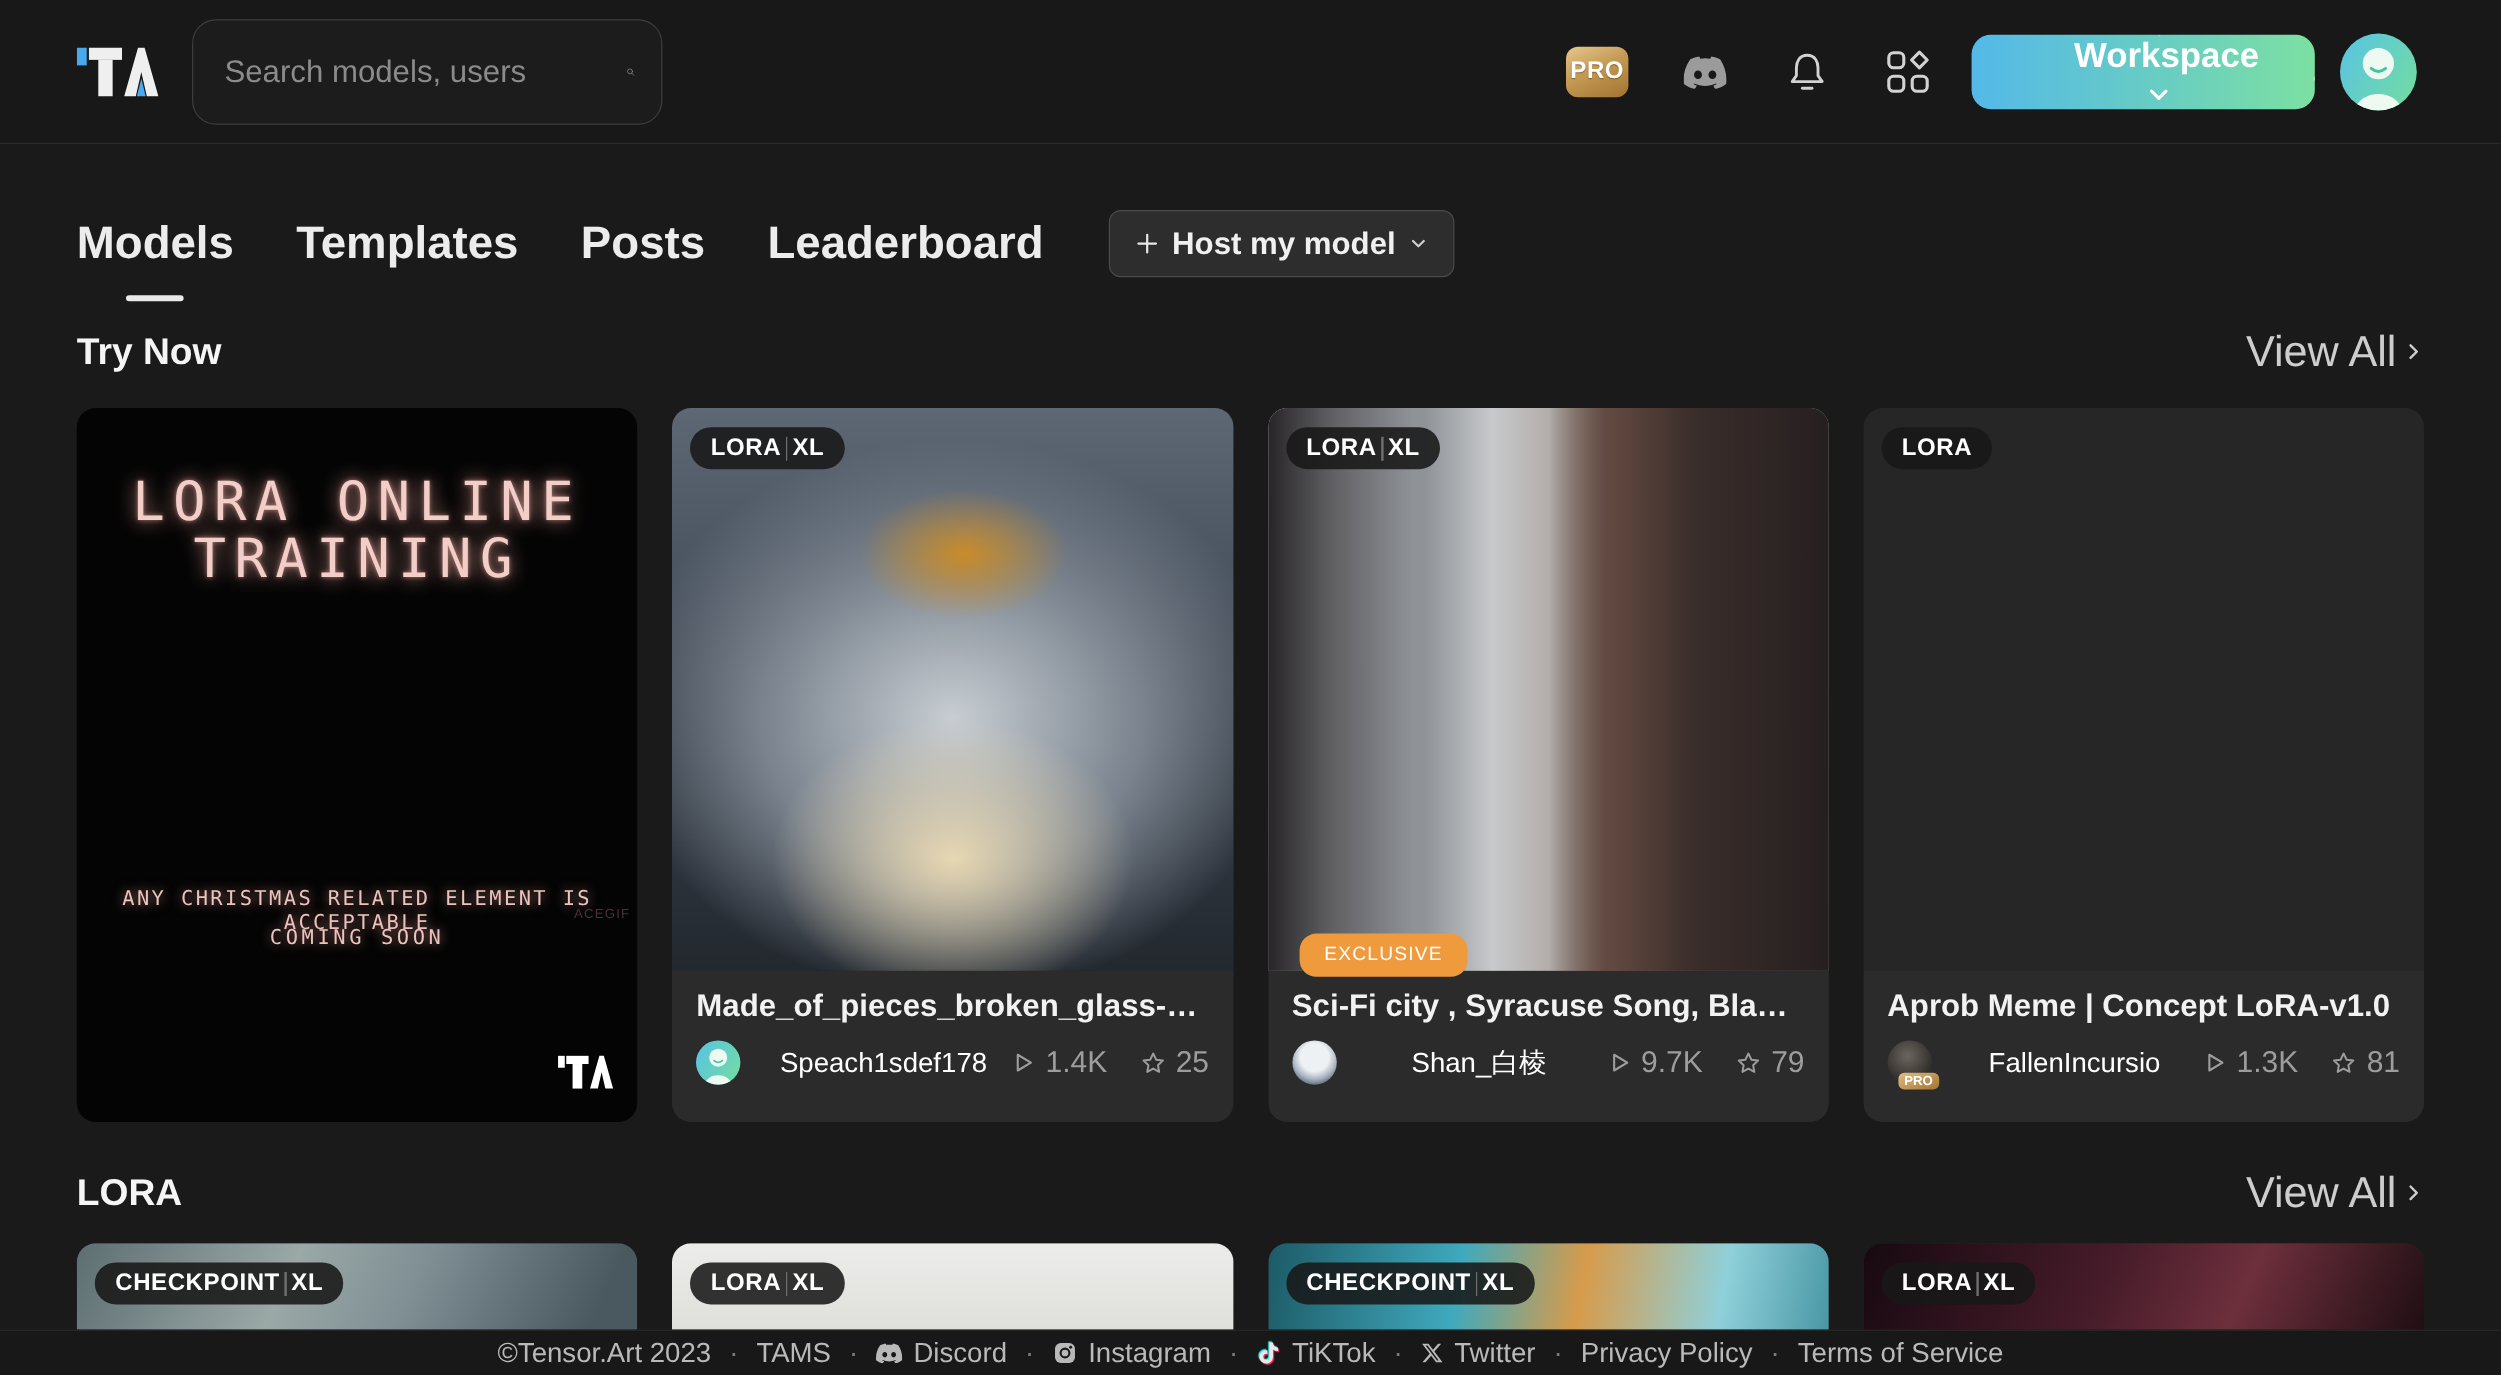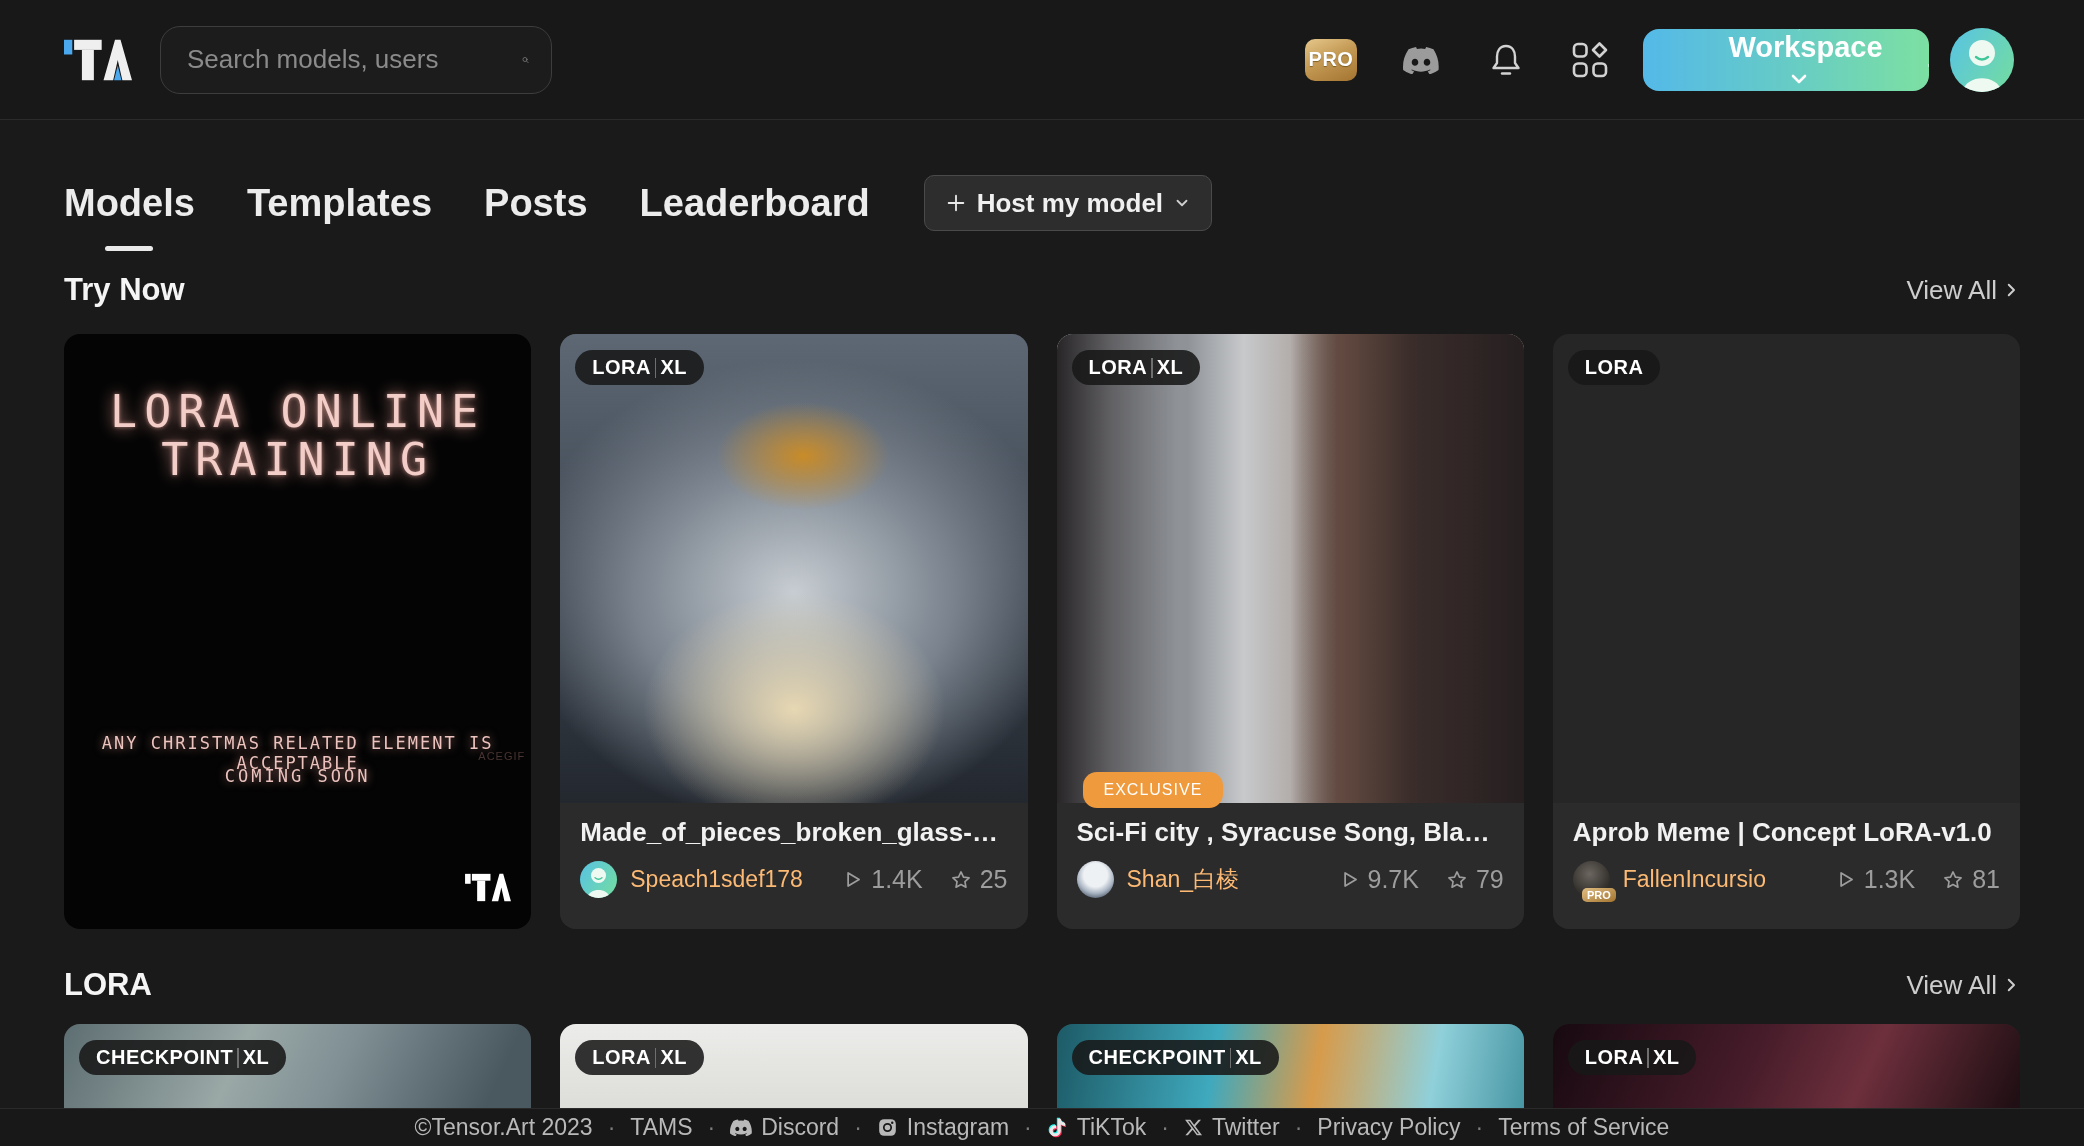--- a/index.html
+++ b/index.html
@@ -10,21 +10,21 @@
     font-family:"Liberation Sans","DejaVu Sans",sans-serif;
   }
   
   .header {
     height:120px; display:flex; align-items:center;
     padding:0 70px 0 64px; background:#181818;
     border-bottom:1px solid #2b2b2b;
   }
   .logo { width:68px; height:48px; flex:none; }
   .searchbar {
-    margin-left:28px; width:392px; height:68px;
+    margin-left:28px; width:392px; height:88px;
     border:1.5px solid #3d3d3d; border-radius:20px; background:#1c1c1c;
     display:flex; align-items:center; padding:0 22px 0 26px;
   }
   .searchbar input {
     flex:1; background:transparent; border:none; outline:none;
     color:#ddd; font-size:26px; font-family:inherit;
   }
   .searchbar input::placeholder { color:#8b8b8b; }
   .hdr-right { margin-left:auto; display:flex; align-items:center; }
   .pro-badge {
@@ -58,21 +58,21 @@
   .host-btn {
     margin-left:2px; height:56px; padding:0 20px; border-radius:10px;
     background:#2d2d2d; border:1px solid #4a4a4a;
     display:flex; align-items:center; gap:10px;
     font-size:26px; font-weight:bold; color:#f0f0f0;
   }
   
   .section-head { margin:46px 64px 0; display:flex; align-items:center; justify-content:space-between; }
   .section-head.first { margin-top:42px; }
   .section-title { font-size:31px; font-weight:bold; color:#f5f5f5; }
-  .view-all { display:flex; align-items:center; gap:5px; font-size:26px; color:#cdcdcd; cursor:pointer; }
+  .view-all { display:flex; align-items:center; gap:5px; font-size:36px; color:#cdcdcd; cursor:pointer; }
   
   .grid { margin:26px 64px 0; display:grid; grid-template-columns:repeat(4,1fr); gap:29px; }
   .grid.row1 { height:595px; }
   .grid.row2 { margin-top:21px; height:160px; }
   .card { position:relative; border-radius:16px; overflow:hidden; background:#262626; display:flex; flex-direction:column; }
   .card-img { position:relative; height:469px; flex:none; }
   .row2 .card-img { height:160px; }
   .badge-pill {
     position:absolute; top:16px; left:15px; z-index:2;
     display:flex; align-items:center; gap:4px;
@@ -94,21 +94,21 @@
   .avatar-sm { position:relative; width:37px; height:37px; border-radius:50%; margin-right:13px; flex:none; overflow:visible; }
   .avatar-sm .disc { width:100%; height:100%; border-radius:50%; overflow:hidden; }
   .av-user { background:linear-gradient(120deg,#58c3e4,#74dd9f); }
   .av-cat  { background:radial-gradient(circle at 50% 38%,#eef1f4 0 40%,#a9b4c2 62%,#3a4656 88%,#222c3a 100%); }
   .av-dark { background:radial-gradient(circle at 45% 35%,#6b6660,#38342f 60%,#181613 100%); }
   .mini-pro {
     position:absolute; right:-6px; bottom:-4px;
     background:linear-gradient(155deg,#e0be83,#a3742f); color:#fff;
     font-size:11px; font-weight:bold; padding:1px 5px; border-radius:5px;
   }
-  .author-name { flex:1; font-size:23px; color:#fdba74; white-space:nowrap; overflow:hidden; text-overflow:ellipsis; }
+  .author-name { flex:1; font-size:23px; color:#ffffff; white-space:nowrap; overflow:hidden; text-overflow:ellipsis;text-align:center; }
   .stats { display:flex; align-items:center; gap:27px; }
   .stat { display:flex; align-items:center; gap:8px; font-size:25px; color:#9d9d9d; }
   
   .promo-card { background:#040404; }
   .promo-headline {
     position:absolute; top:54px; width:100%; text-align:center;
     font-family:"DejaVu Sans Mono",monospace; font-size:45px; line-height:48px;
     letter-spacing:7px; color:#f3cdc8;
     text-shadow:0 0 16px rgba(246,176,166,.85),0 0 4px rgba(246,176,166,.6);
   }

